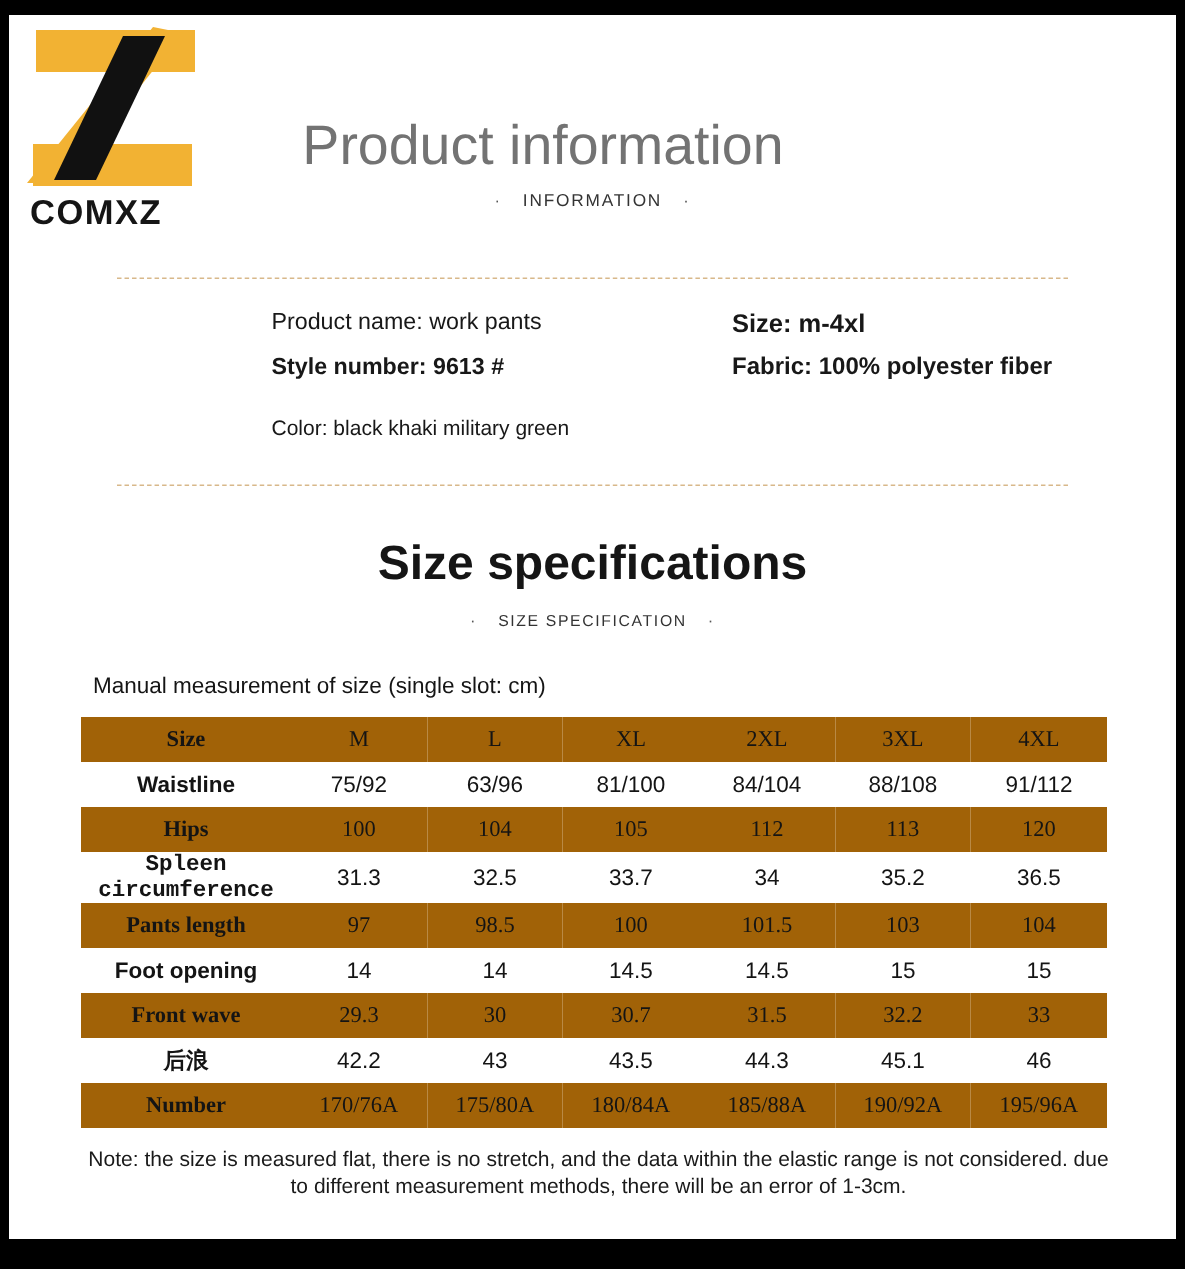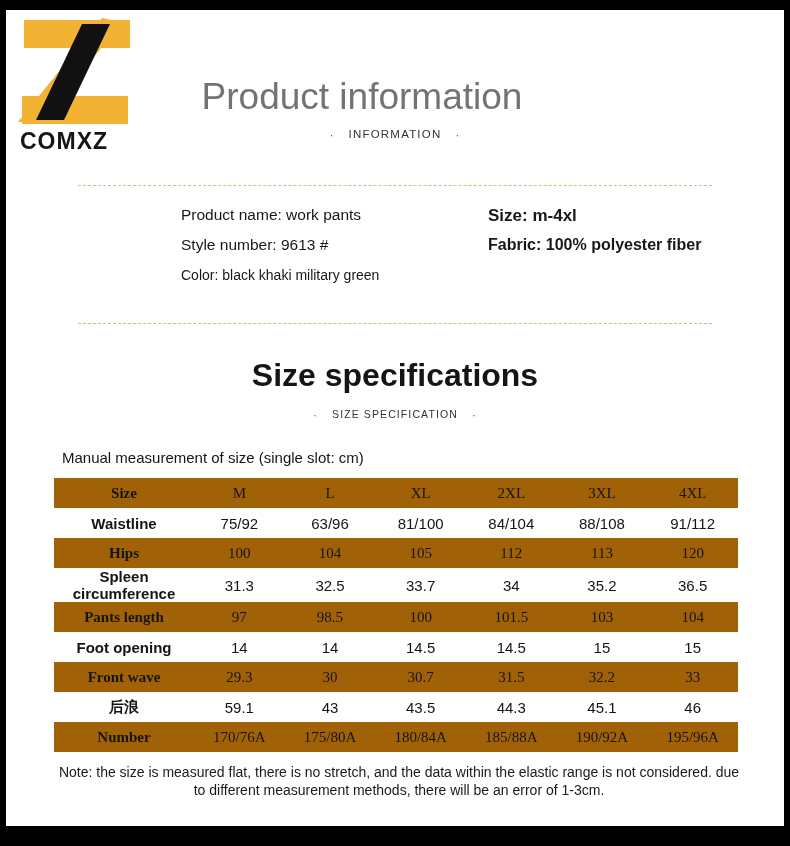--- a/index.html
+++ b/index.html
@@ -104,21 +104,21 @@
     position: absolute;
     left: 482px;
     top: 196px;
     width: 290px;
   }
   .info-line {
     color: #181818;
     white-space: nowrap;
   }
   .l1 { font-size: 15.5px; margin-bottom: 12px; }
-  .l2 { font-size: 15.5px; margin-bottom: 13px; }
+  .l2 { font-size: 15.5px; margin-bottom: 23px; font-weight: bold; }
   .l3 { font-size: 14px; }
   .r1 { font-size: 17px; font-weight: bold; margin-bottom: 10px; }
   .r2 { font-size: 16px; font-weight: bold; margin-bottom: 11px; }
   .r3 { font-size: 14.5px; }
 
   
   .spec-title {
     position: absolute;
     left: 0;
     top: 347px;
@@ -170,21 +170,21 @@
   tr.plain td { background: #ffffff; }
   td.label-cell {
     width: 140px;
     font-weight: bold;
     text-align: center;
   }
   
   .lab-size     { font-size: 18px; font-weight: bold; }
   .lab-waist    { font-size: 18px; font-weight: normal; }
   .lab-hips     { font-size: 18px; font-weight: normal; }
-  .lab-spleen   { font-size: 13.5px; font-weight: normal; }
+  .lab-spleen   { font-size: 13.5px; font-weight: normal; font-family: Liberation Mono, monospace; }
   .lab-pants    { font-size: 11.5px; font-weight: bold; }
   .lab-foot     { font-size: 19px; font-weight: normal; }
   .lab-front    { font-size: 11.5px; font-weight: bold; margin-top: 27px; }
   .lab-back     { font-size: 15.5px; font-weight: normal; }
   .lab-number   { font-size: 16px; font-weight: bold; }
 
   .val { font-size: 15px; }
   .val-head { font-size: 16px; }
   .val-small { font-size: 14px; }
 
@@ -304,21 +304,21 @@
             <td class="label-cell lab-front">Front wave</td>
             <td class="val">29.3</td>
             <td class="val">30</td>
             <td class="val">30.7</td>
             <td class="val">31.5</td>
             <td class="val">32.2</td>
             <td class="val">33</td>
           </tr>
           <tr class="plain">
             <td class="label-cell lab-back">后浪</td>
-            <td class="val">59.1</td>
+            <td class="val">42.2</td>
             <td class="val">43</td>
             <td class="val">43.5</td>
             <td class="val">44.3</td>
             <td class="val">45.1</td>
             <td class="val">46</td>
           </tr>
           <tr class="shade">
             <td class="label-cell lab-number">Number</td>
             <td class="val-small">170/76A</td>
             <td class="val-small">175/80A</td>

